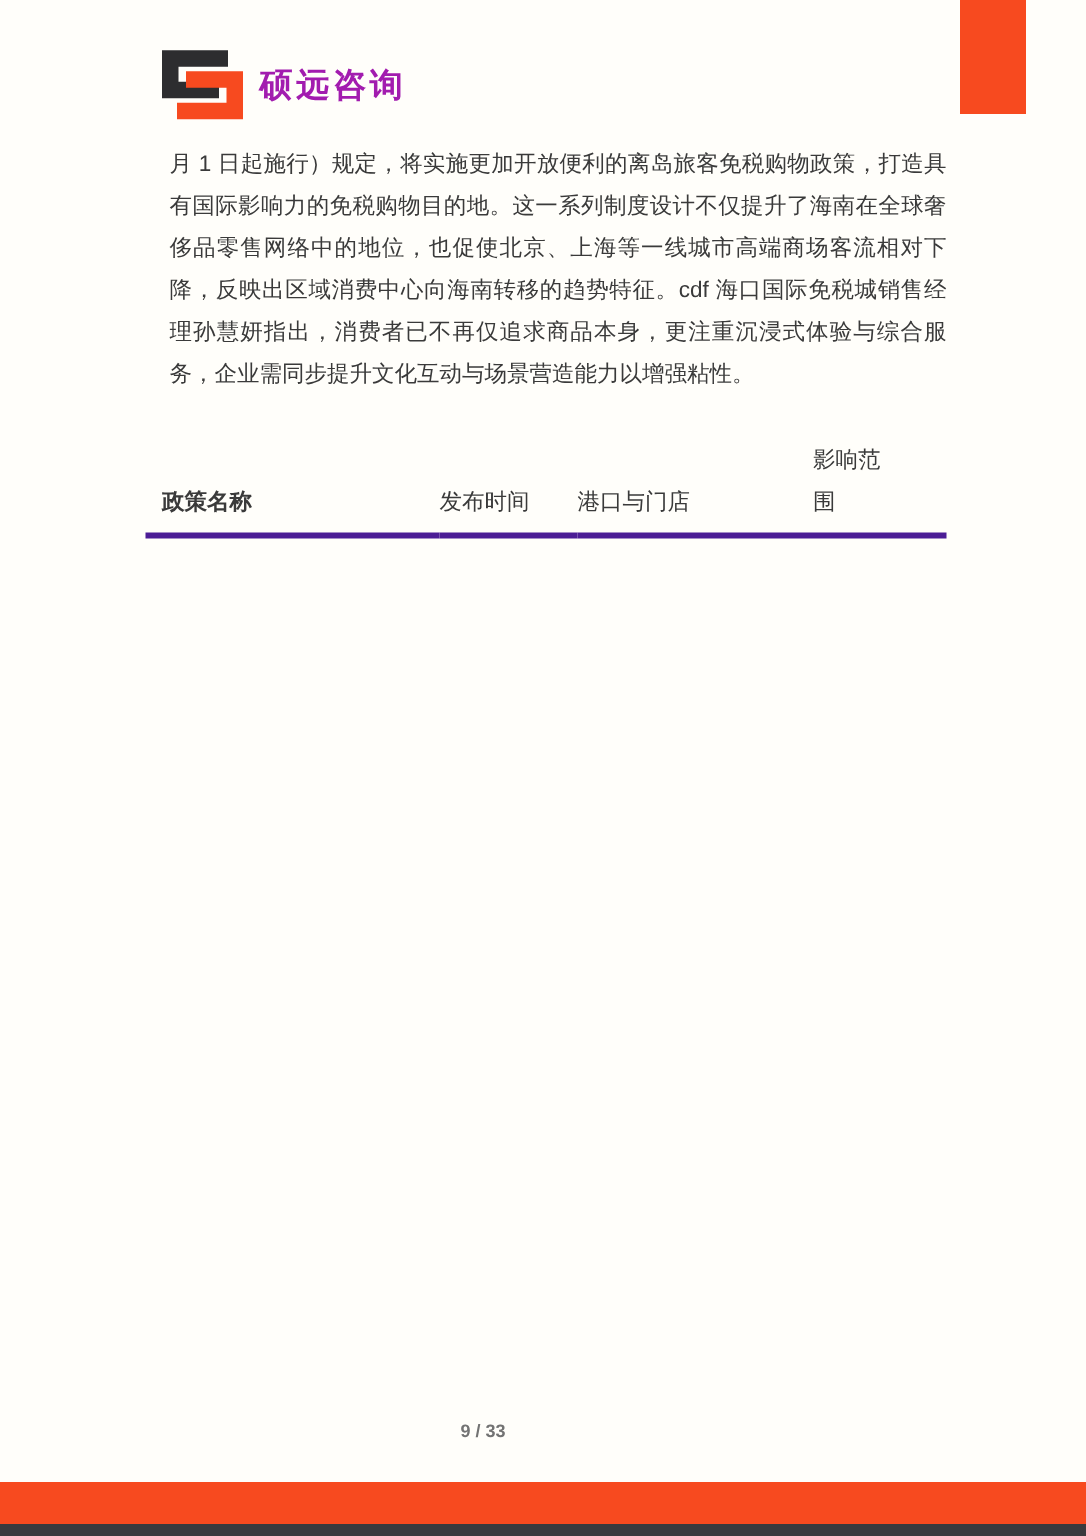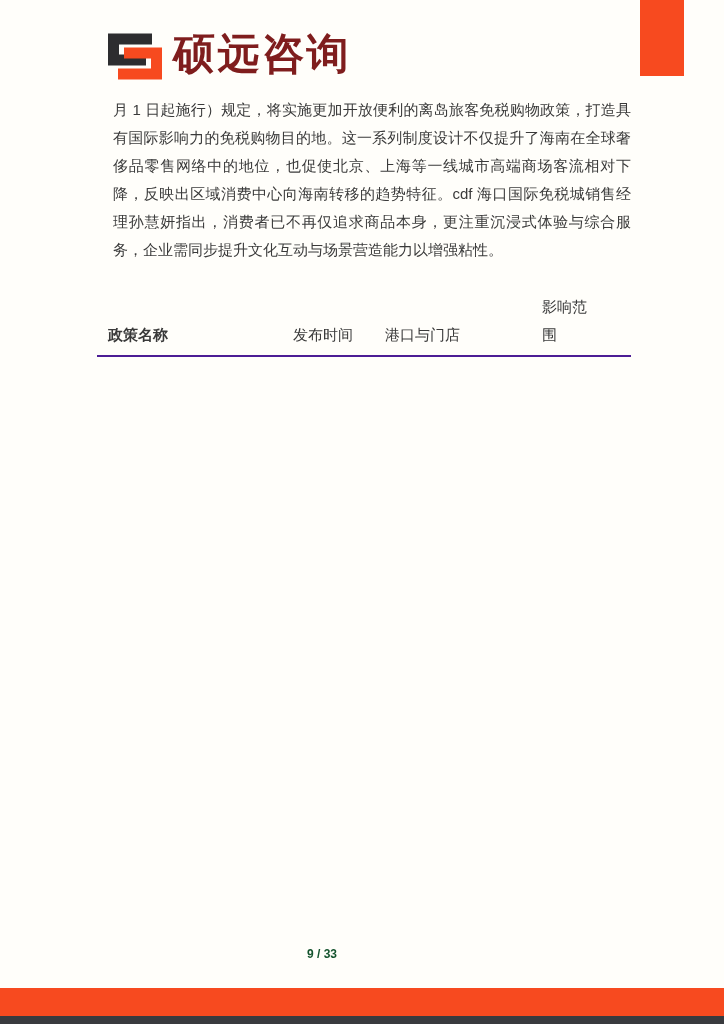--- a/index.html
+++ b/index.html
@@ -18,52 +18,52 @@
     background:#f74a1f;
   }
   
   .brand{
     position:absolute;left:108px;top:33px;
     display:flex;align-items:center;gap:11px;
   }
   .brand-icon{display:inline-flex;width:54px;height:47px;}
   .brand-icon svg{width:100%;height:100%;}
   .brand-name{
-    font-size:42px;font-weight:700;color:#7f1d1d;
-    letter-spacing:2.5px;line-height:1;white-space:nowrap;font-family:Liberation Mono, monospace;
+    font-size:22px;font-weight:700;color:#a21caf;
+    letter-spacing:2.5px;line-height:1;white-space:nowrap;
   }
   
   .content{
     position:absolute;left:97px;top:96px;width:534px;
     font-size:15px;line-height:28px;text-align:justify;
   }
   .content p{margin:0 0 14px 16px;}
   
   table.policy{
     width:534px;table-layout:fixed;border-collapse:collapse;
     margin-top:29px;font-size:15px;line-height:28px;text-align:left;
   }
   table.policy col.c1{width:196px;}
   table.policy col.c2{width:92px;}
   table.policy col.c3{width:157px;}
   table.policy col.c4{width:89px;}
   table.policy th{
     font-weight:400;vertical-align:bottom;padding:0 0 6px 0;
-    border-bottom:2px solid #4c1d95;white-space:pre-line;
+    border-bottom:4px solid #4c1d95;white-space:pre-line;
   }
   table.policy td{
     vertical-align:top;padding:8px 0;white-space:pre-line;
   }
   table.policy th:first-child,
   table.policy td:first-child{padding-left:11px;font-weight:bold;}
   tr.row-clipped td{white-space:nowrap;letter-spacing:-0.6px;padding-bottom:0;}
   
   .page-footer{
     position:absolute;left:0;top:946px;width:644px;
-    text-align:center;font-size:12px;font-weight:700;color:#14532d;
+    text-align:center;font-size:12px;font-weight:700;color:#737373;
     line-height:16px;
   }
   .bottom-bar-orange{
     position:absolute;left:0;top:988px;width:724px;height:28px;
     background:#f74a1f;
   }
   .bottom-bar-dark{
     position:absolute;left:0;top:1016px;width:724px;height:8px;
     background:#393a3e;
   }

